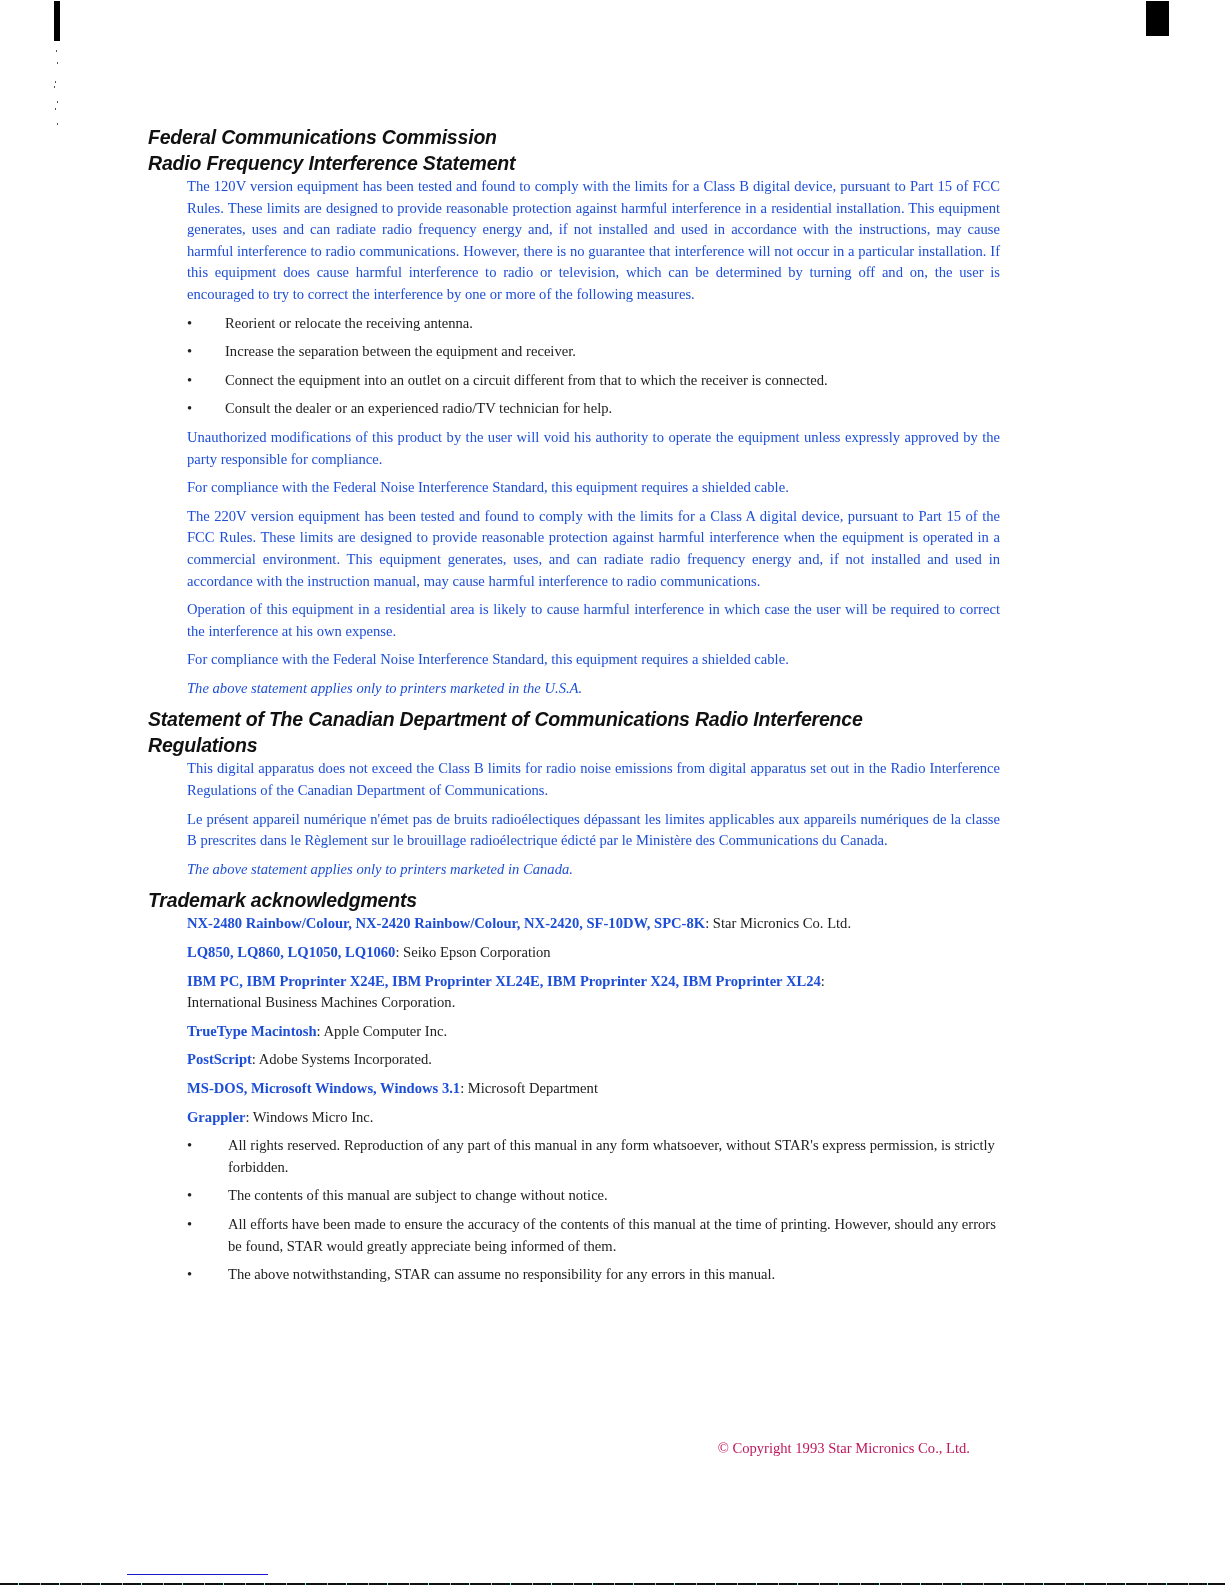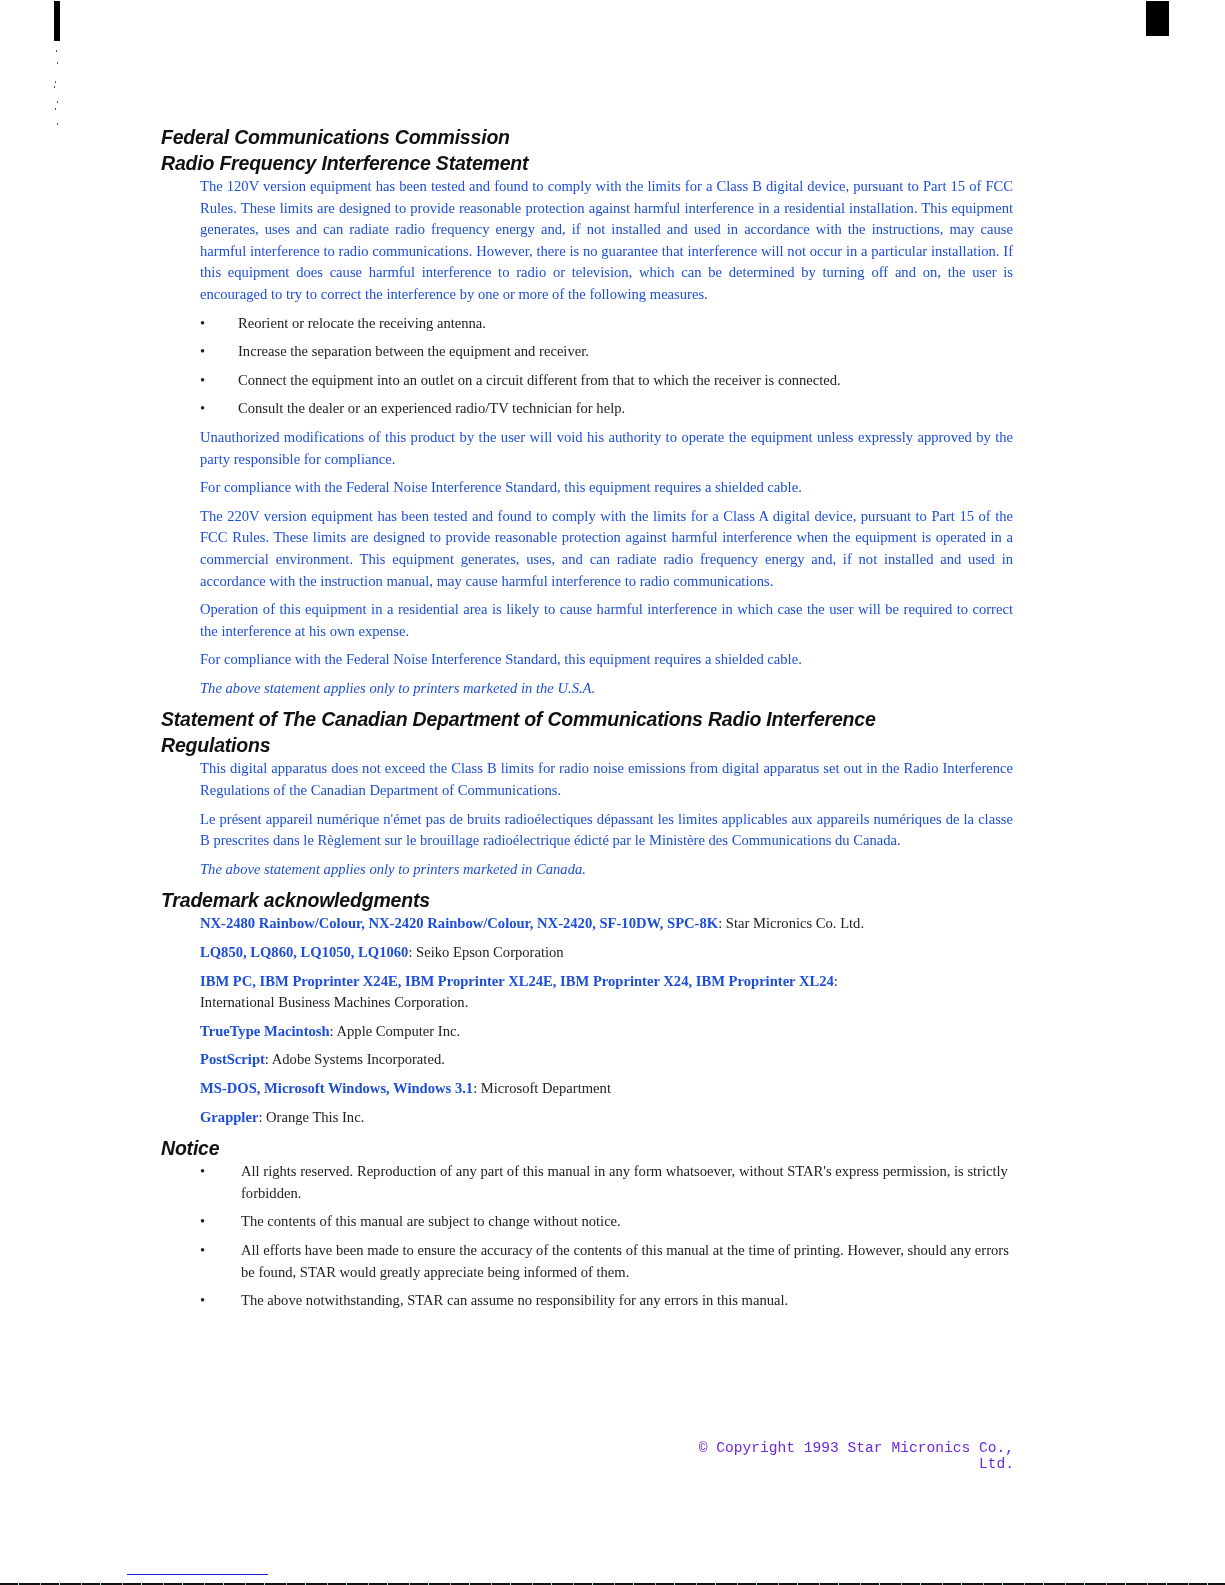--- a/index.html
+++ b/index.html
@@ -7,21 +7,21 @@
     .page { position: absolute; left: 0; top: 0; width: 1225px; height: 1585px; }
 
     
     .mark-left { position: absolute; left: 54px; top: 1px; width: 6px; height: 40px; background: #000; }
     .mark-right { position: absolute; left: 1146px; top: 1px; width: 23px; height: 35px; background: #000; }
     .speck { position: absolute; width: 1px; height: 2px; background: #555; }
     .blue-line { position: absolute; left: 127px; top: 1574px; width: 141px; height: 1px; background: #1a1acc; }
     .bottom-rule { position: absolute; left: 0; top: 1583px; width: 1225px; height: 2px;
       background: repeating-linear-gradient(90deg, #111 0 18px, #8fc 18px 19px, #111 19px 40px, #caa 40px 41px); }
 
-    .content { position: absolute; left: 148px; top: 124px; width: 852px; margin-left: 13px; }
+    .content { position: absolute; left: 148px; top: 124px; width: 852px; }
 
     h2.section {
       font-family: "Liberation Sans", "DejaVu Sans", sans-serif;
       font-style: italic; font-weight: bold;
       font-size: 19.5px; line-height: 26px;
       margin: 0; padding: 0; letter-spacing: -0.2px; color: #111;
     }
     .body-block { margin-left: 39px; }
     p.txt {
       font-family: "Liberation Serif", "DejaVu Serif", serif;
@@ -34,22 +34,22 @@
       position: relative; padding-left: 38px;
       font-family: "Liberation Serif", "DejaVu Serif", serif;
       font-size: 14.6px; line-height: 21.6px; margin: 0 0 7px 0; color: #222;
     }
     ul.bullets li .dot { position: absolute; left: 0; top: 0; }
     ul.bullets.notice li { padding-left: 41px; }
     .tm-entry { font-family: "Liberation Serif", "DejaVu Serif", serif; font-size: 14.6px; line-height: 21.6px; margin: 0 0 7px 0; color: #222; }
     .tm-entry b { font-weight: bold; color: #1d4ed8; }
 
     .copyright {
-      position: absolute; left: 676px; top: 1440px; width: 338px; text-align: right;
-      font-family: Liberation Mono, monospace; font-size: 14.6px; color: #6d28d9;
+      position: absolute; left: 632px; top: 1440px; width: 338px; text-align: right;
+      font-family: Liberation Serif, serif; font-size: 14.6px; color: #be185d;
     }
   </style>
 </head>
 <body>
 
 <div class="page">
 
   <div class="mark-left"></div>
   <div class="mark-right"></div>
   <div class="speck" style="left:56px;top:50px"></div>
@@ -94,26 +94,25 @@
 
     <section style="margin-top:6px">
       <h2 class="section">Trademark acknowledgments</h2>
       <div class="body-block">
         <div class="tm-entry"><b>NX-2480 Rainbow/Colour, NX-2420 Rainbow/Colour, NX-2420, SF-10DW, SPC-8K</b><span>: </span><span>Star Micronics Co. Ltd.</span></div>
         <div class="tm-entry"><b>LQ850, LQ860, LQ1050, LQ1060</b><span>: </span><span>Seiko Epson Corporation</span></div>
         <div class="tm-entry" style="width:640px"><b>IBM PC, IBM Proprinter X24E, IBM Proprinter XL24E, IBM Proprinter X24, IBM Proprinter XL24</b><span>: </span><span>International Business Machines Corporation.</span></div>
         <div class="tm-entry"><b>TrueType Macintosh</b><span>: </span><span>Apple Computer Inc.</span></div>
         <div class="tm-entry"><b>PostScript</b><span>: </span><span>Adobe Systems Incorporated.</span></div>
         <div class="tm-entry"><b>MS-DOS, Microsoft Windows, Windows 3.1</b><span>: </span><span>Microsoft Department</span></div>
-        <div class="tm-entry"><b>Grappler</b><span>: </span><span>Orange This Inc.</span></div>
+        <div class="tm-entry"><b>Grappler</b><span>: </span><span>Windows Micro Inc.</span></div>
       </div>
     </section>
 
     <section style="margin-top:6px">
-      <h2 class="section">Notice</h2>
       <div class="body-block">
         <ul class="bullets notice">
           <li><span class="dot">•</span><span>All rights reserved. Reproduction of any part of this manual in any form whatsoever, without STAR's express permission, is strictly forbidden.</span></li>
           <li><span class="dot">•</span><span>The contents of this manual are subject to change without notice.</span></li>
           <li><span class="dot">•</span><span>All efforts have been made to ensure the accuracy of the contents of this manual at the time of printing. However, should any errors be found, STAR would greatly appreciate being informed of them.</span></li>
           <li><span class="dot">•</span><span>The above notwithstanding, STAR can assume no responsibility for any errors in this manual.</span></li>
         </ul>
       </div>
     </section>
   </div>

